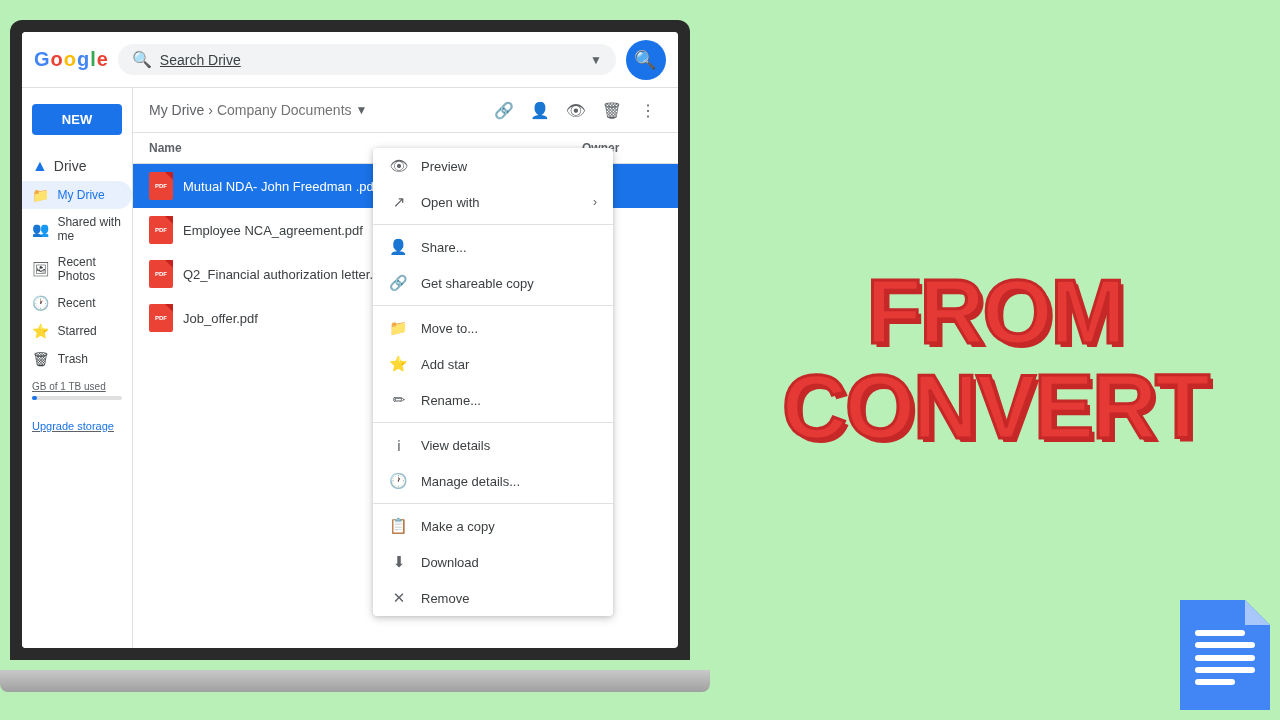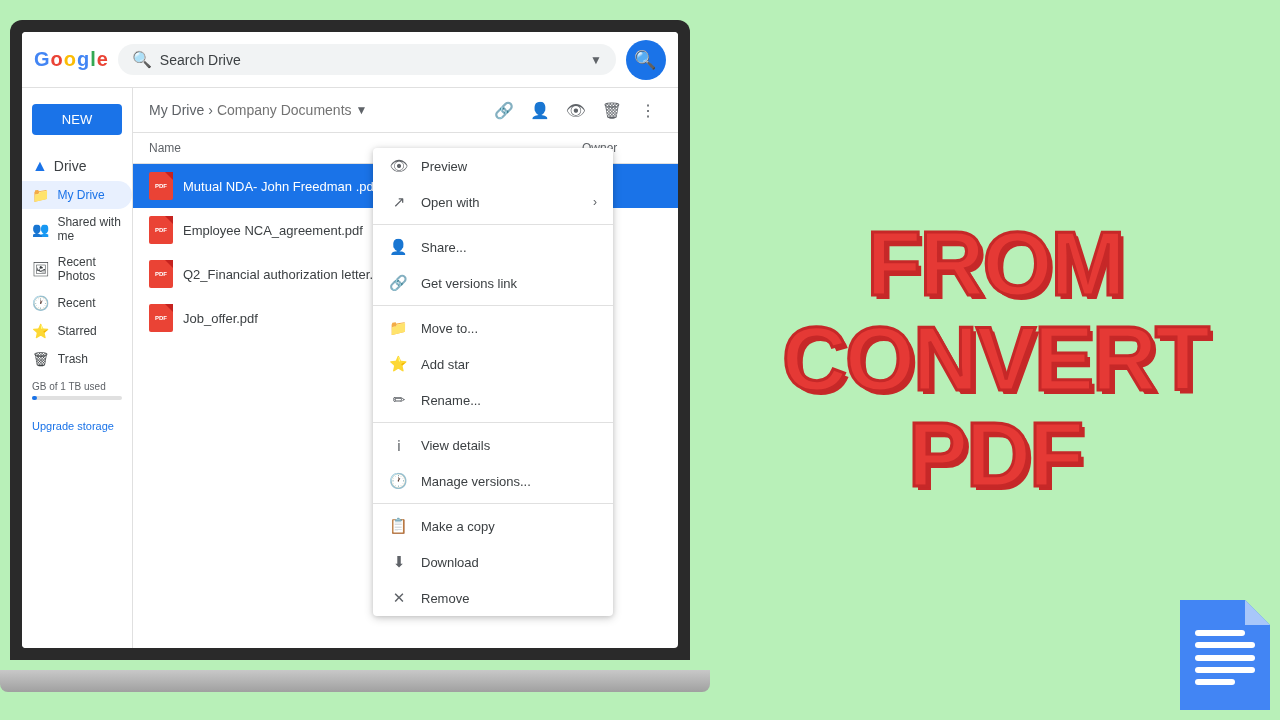--- a/index.html
+++ b/index.html
@@ -112,20 +112,21 @@
       font-size: 16px;
     }
 
     .search-input {
       border: none;
       background: transparent;
       outline: none;
       font-size: 14px;
       color: #3c4043;
       flex: 1;
+      text-decoration: underline;
     }
 
     .search-dropdown {
       color: #5f6368;
       font-size: 12px;
     }
 
     .search-btn {
       width: 40px;
       height: 40px;
@@ -155,21 +156,21 @@
     }
 
     .new-btn {
       margin: 8px 10px 16px;
       background: #1a73e8;
       color: white;
       border: none;
       border-radius: 4px;
       padding: 8px 12px;
       font-size: 13px;
-      font-weight: 400;
+      font-weight: 700;
       cursor: pointer;
       display: block;
       width: calc(100% - 20px);
       text-align: center;
     }
 
     .sidebar-item {
       display: flex;
       align-items: center;
       padding: 6px 10px;
@@ -202,20 +203,21 @@
     .drive-icon {
       color: #1a73e8;
       font-size: 16px;
     }
 
     .storage-section {
       margin-top: auto;
       padding: 8px 10px;
       font-size: 10px;
       color: #5f6368;
+      text-decoration: underline;
     }
 
     .storage-bar {
       width: 100%;
       height: 4px;
       background: #e0e0e0;
       border-radius: 2px;
       margin: 4px 0;
     }
 
@@ -288,21 +290,21 @@
       font-size: 16px;
     }
 
     
     .file-list-header {
       display: flex;
       padding: 8px 16px;
       font-size: 12px;
       color: #5f6368;
       border-bottom: 1px solid #e0e0e0;
-      font-weight: 400;
+      font-weight: 700;
     }
 
     .col-name { flex: 1; }
     .col-owner { width: 80px; }
 
     .file-row {
       display: flex;
       align-items: center;
       padding: 8px 16px;
       cursor: pointer;
@@ -584,21 +586,21 @@
                 <span>Open with</span>
                 <span class="context-arrow">›</span>
               </div>
               <div class="context-divider"></div>
               <div class="context-item">
                 <span class="context-icon">👤</span>
                 <span>Share...</span>
               </div>
               <div class="context-item">
                 <span class="context-icon">🔗</span>
-                <span>Get versions link</span>
+                <span>Get shareable copy</span>
               </div>
               <div class="context-divider"></div>
               <div class="context-item">
                 <span class="context-icon">📁</span>
                 <span>Move to...</span>
               </div>
               <div class="context-item">
                 <span class="context-icon">⭐</span>
                 <span>Add star</span>
               </div>
@@ -606,21 +608,21 @@
                 <span class="context-icon">✏</span>
                 <span>Rename...</span>
               </div>
               <div class="context-divider"></div>
               <div class="context-item">
                 <span class="context-icon">ℹ</span>
                 <span>View details</span>
               </div>
               <div class="context-item">
                 <span class="context-icon">🕐</span>
-                <span>Manage versions...</span>
+                <span>Manage details...</span>
               </div>
               <div class="context-divider"></div>
               <div class="context-item">
                 <span class="context-icon">📋</span>
                 <span>Make a copy</span>
               </div>
               <div class="context-item">
                 <span class="context-icon">⬇</span>
                 <span>Download</span>
               </div>
@@ -635,21 +637,20 @@
       </div>
     </div>
   </div>
   <div class="laptop-notch"></div>
   <div class="laptop-base"></div>
 </div>
 
 <div class="right-panel">
   <div class="convert-text large">FROM</div>
   <div class="convert-text large">CONVERT</div>
-  <div class="convert-text large">PDF</div>
 </div>
 
 <div style="position:absolute;bottom:10px;right:10px;width:90px;height:110px;">
   <svg width="90" height="110" viewBox="0 0 90 110" xmlns="http://www.w3.org/2000/svg">
     <polygon points="0,0 65,0 90,25 90,110 0,110" fill="#4285f4"></polygon>
     <polygon points="65,0 90,25 65,25" fill="#a8c7fa"></polygon>
     <rect x="15" y="55" width="60" height="6" rx="3" fill="white"></rect>
     <rect x="15" y="67" width="60" height="6" rx="3" fill="white"></rect>
     <rect x="15" y="79" width="40" height="6" rx="3" fill="white"></rect>
     <rect x="15" y="30" width="50" height="6" rx="3" fill="white"></rect>

